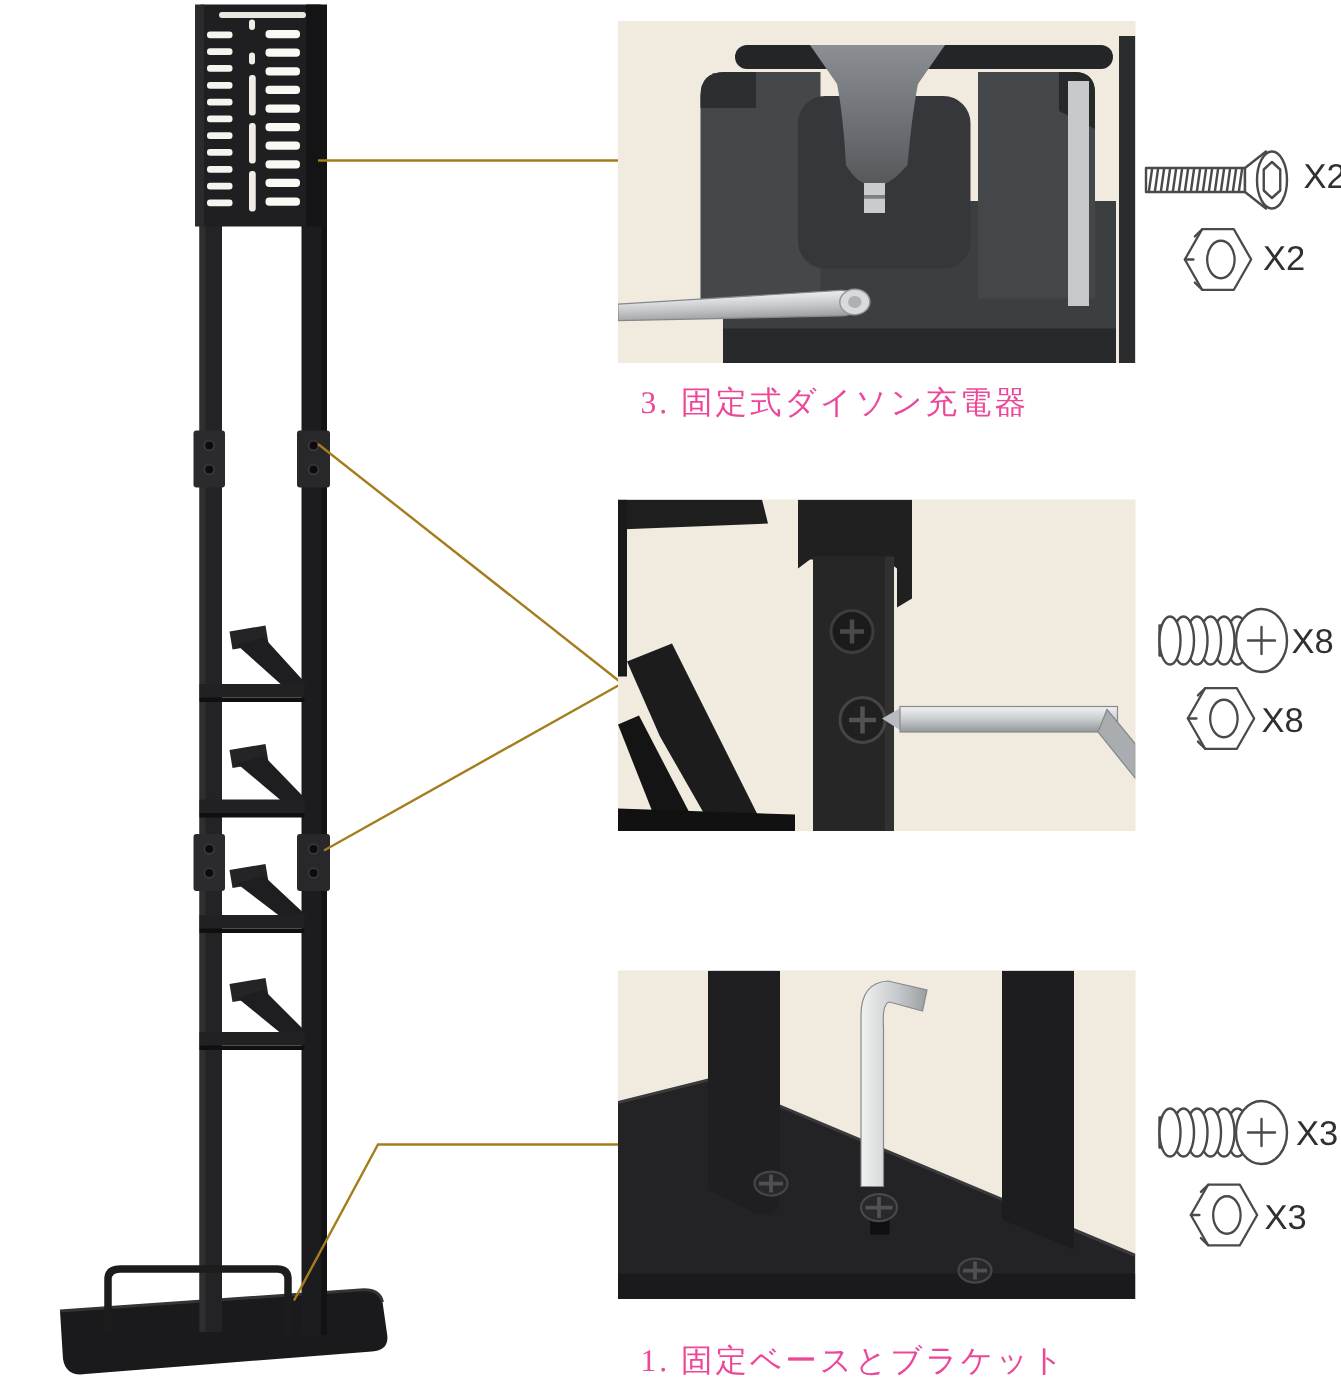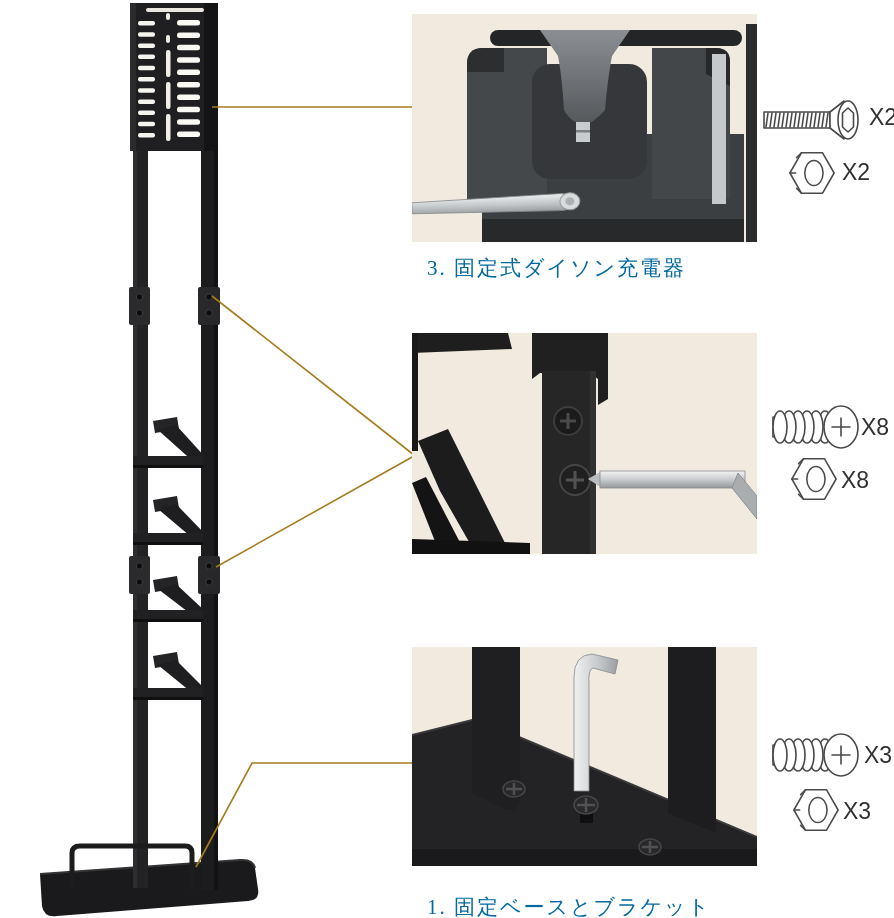--- a/index.html
+++ b/index.html
@@ -4,21 +4,21 @@
 <style>
   html,body{margin:0;padding:0;background:#ffffff;}
   .canvas{position:relative;width:894px;height:918px;background:#ffffff;overflow:hidden;
           font-family:"Liberation Sans","DejaVu Sans",sans-serif;}
   svg{display:block;}
   .layer{position:absolute;left:0;top:0;}
   .photo{position:absolute;left:412px;width:345px;background:#f1ebdf;overflow:hidden;}
   .photo-1{top:14px;height:228px;}
   .photo-2{top:333px;height:221px;}
   .photo-3{top:647px;height:219px;}
-  .caption{position:absolute;left:427px;color:#0369a1;font-size:21px;letter-spacing:2px;
+  .caption{position:absolute;left:427px;color:#ec4899;font-size:21px;letter-spacing:2px;
            font-family:"Liberation Serif","DejaVu Serif",serif;white-space:nowrap;}
   .caption-3{top:254px;}
   .caption-2{top:571px;}
   .caption-1{top:877px;margin-top:16px;}
   .hw{position:absolute;}
   .hw-label{position:absolute;color:#303030;font-size:23px;
             font-family:"Liberation Sans","DejaVu Sans",sans-serif;white-space:nowrap;}
   .lineart{stroke:#4a4a4a;stroke-width:1.6;fill:#ffffff;stroke-linejoin:round;stroke-linecap:round;}
 </style>
 </head>

